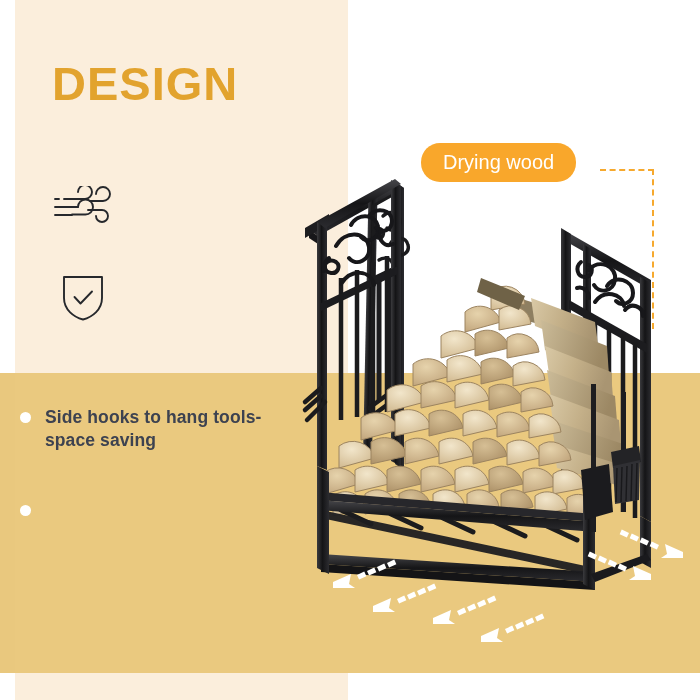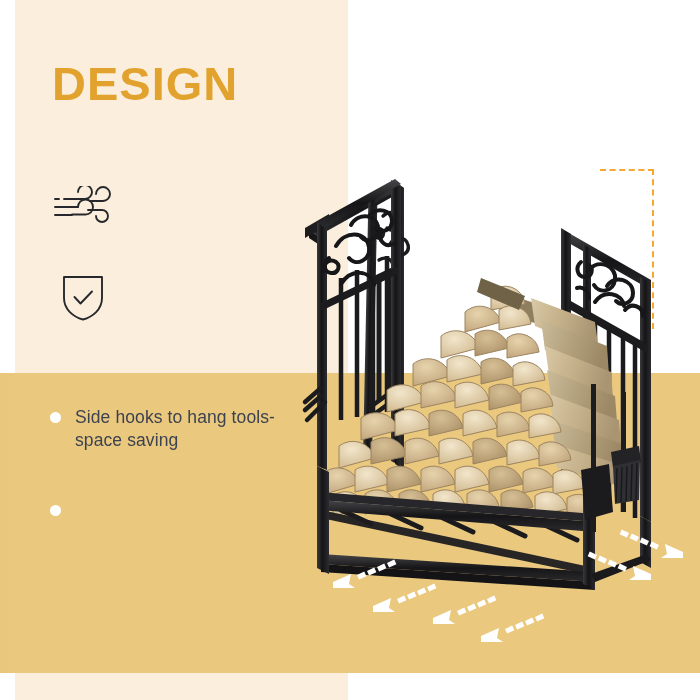--- a/index.html
+++ b/index.html
@@ -34,21 +34,21 @@
     position:absolute;left:52px;top:60px;
     font-size:47px;font-weight:bold;letter-spacing:1px;
     color:#e2a32e;line-height:1;
   }
 
   
   .icon-wind{position:absolute;left:52px;top:186px;width:66px;height:44px;}
   .icon-shield{position:absolute;left:60px;top:272px;width:46px;height:50px;}
 
   
-  .bullets{position:absolute;left:50px;top:406px;width:265px;}
+  .bullets{position:absolute;left:20px;top:406px;width:265px;font-weight:bold;}
   .bullet-row{display:flex;align-items:flex-start;margin-bottom:47px;}
   .bullet-dot{
     width:11px;height:11px;border-radius:50%;background:#ffffff;
     flex:0 0 11px;margin-top:6px;margin-right:14px;
   }
   .bullet-text{
     font-size:17.5px;line-height:1.30;color:#3d4250;
     letter-spacing:.1px;
   }
 
@@ -423,14 +423,15 @@
             <rect x="44" y="-7" width="8" height="5" transform="rotate(-25 44 -7)"></rect>
             <rect x="54" y="-11" width="8" height="5" transform="rotate(-25 54 -11)"></rect>
           </g>
         </g>
       </g>
     </svg>
   </div>
 
   <div class="leader-h"></div>
   <div class="leader-v"></div>
+  <div class="badge">Drying wood</div>
 
 </div>
 
 </body></html>

